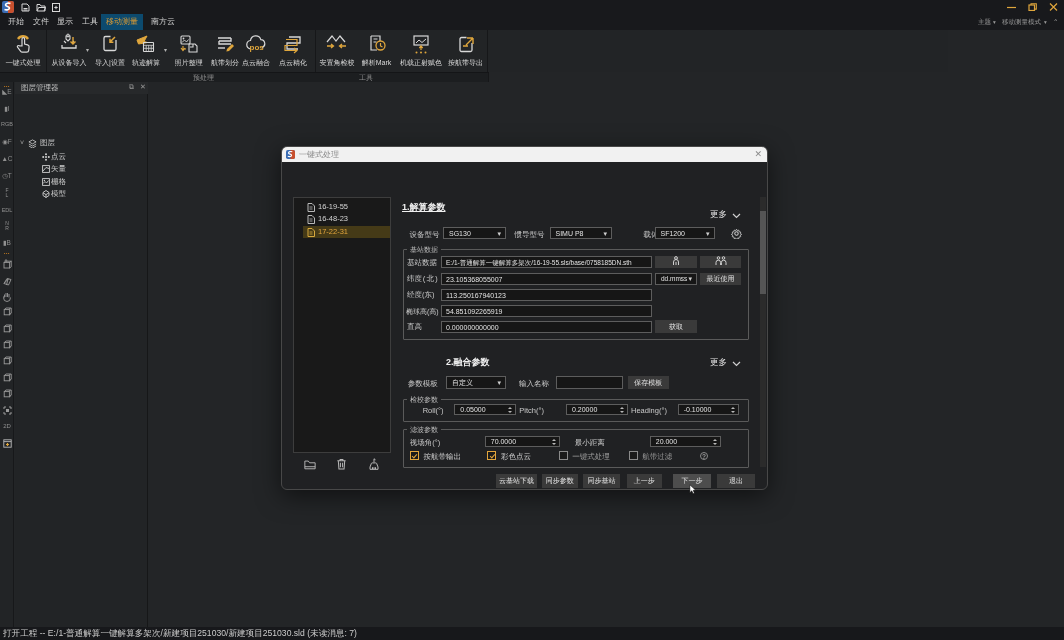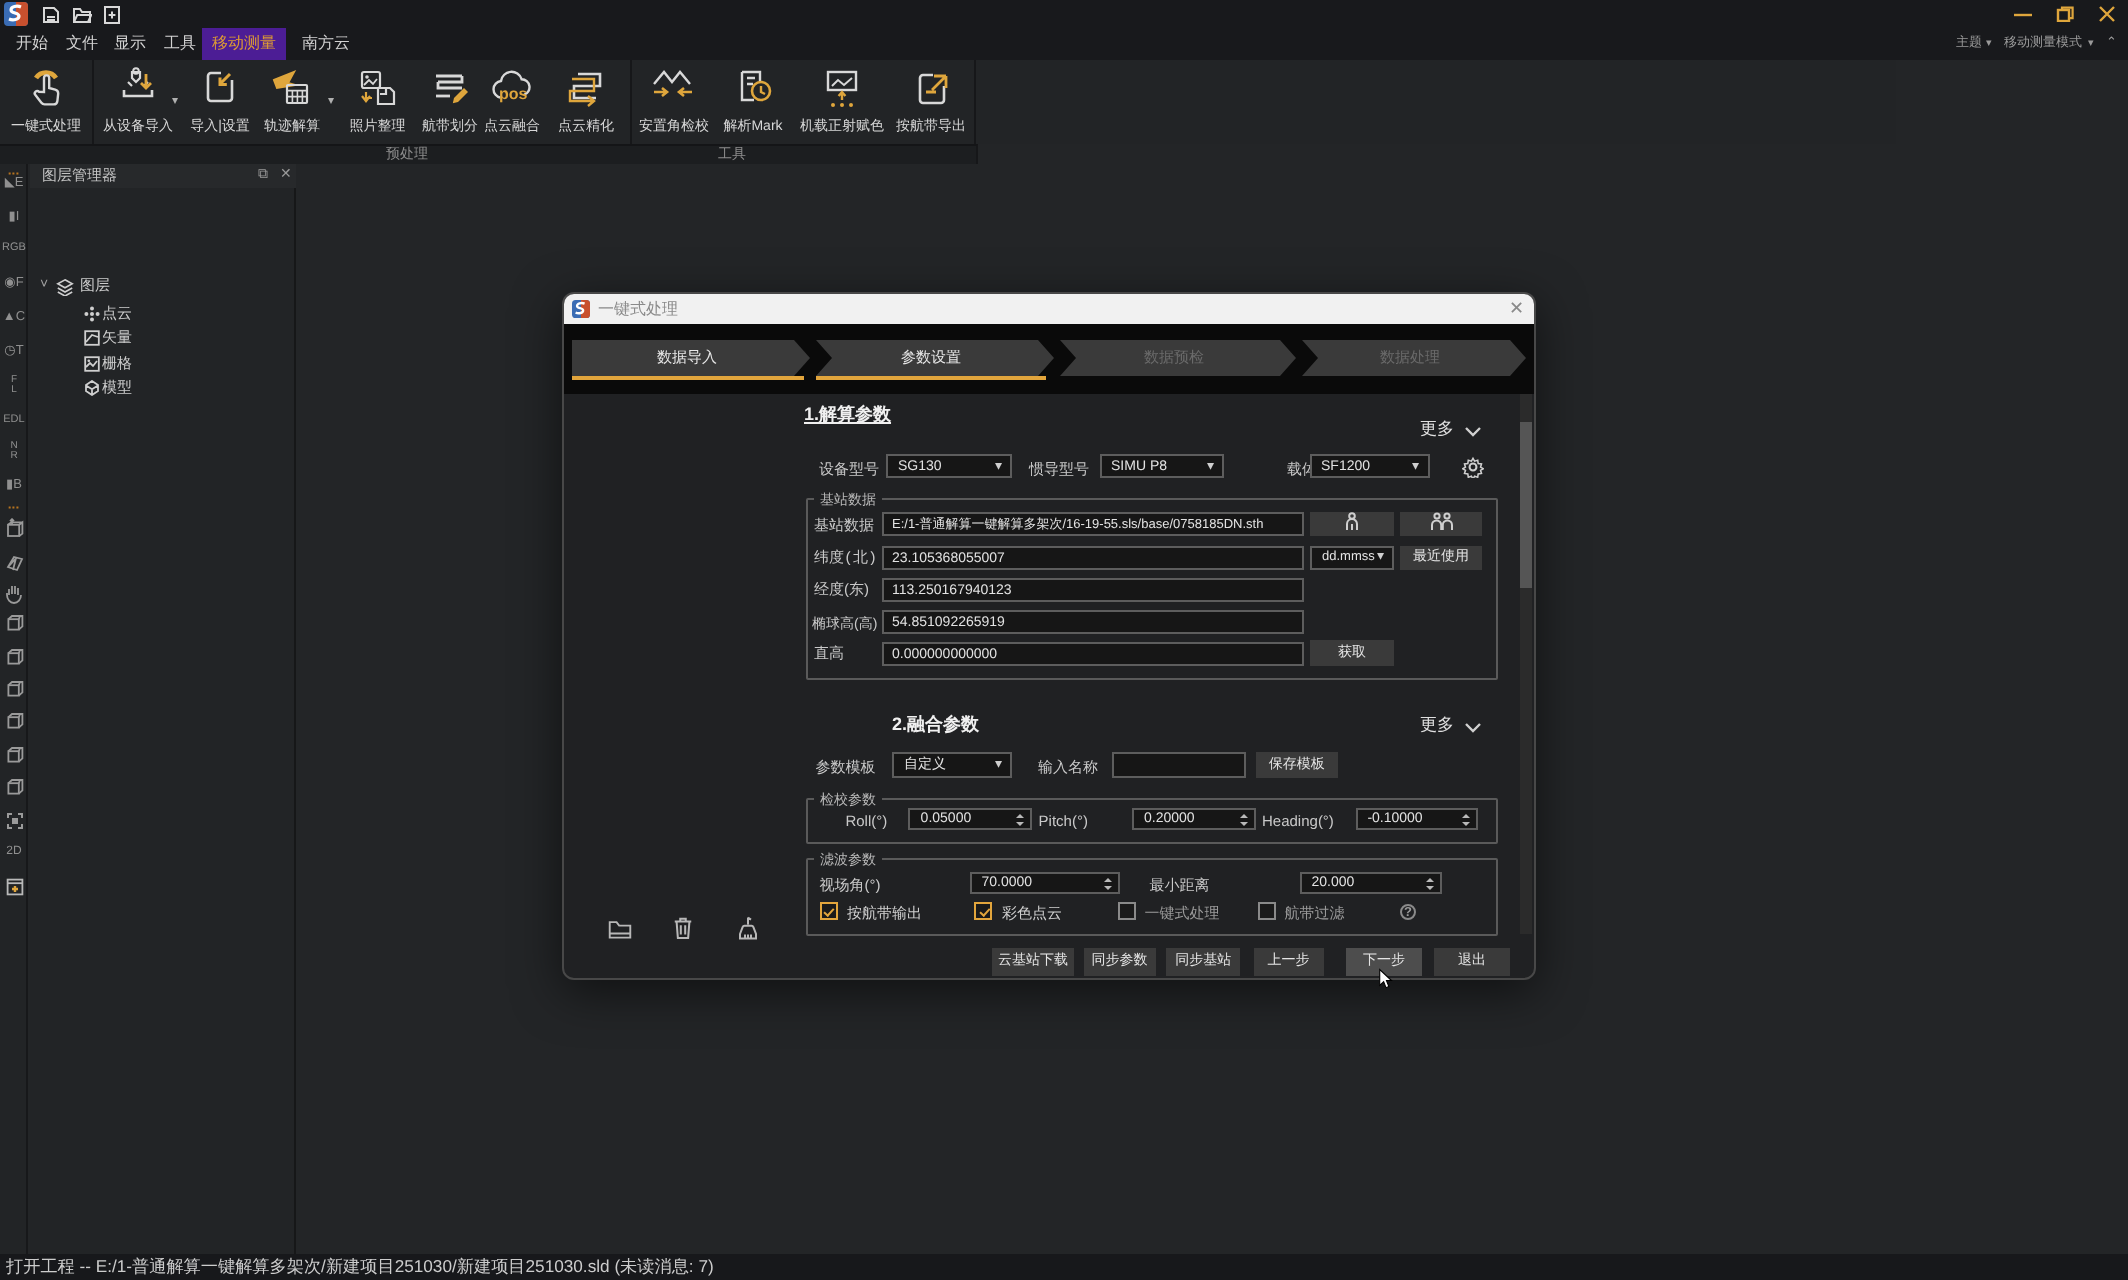--- a/index.html
+++ b/index.html
@@ -90,21 +90,21 @@
       <rect x="22" y="2" width="5.5" height="5.5"></rect>
         <path d="M24,2 v-1.2 h5.3 v5.3 h-1.5" stroke-width="1.1"></path>
       <path d="M43,0.5 l7,7 M50,0.5 l-7,7"></path>
     </svg>
   </div>
   <div class="abs" id="menubar">
     <div class="menuitem" style="left:8px;">开始</div>
     <div class="menuitem" style="left:33px;">文件</div>
     <div class="menuitem" style="left:57px;">显示</div>
     <div class="menuitem" style="left:82px;">工具</div>
-    <div class="menuitem" style="left:101px;background:#4c1d95;color:#dd9b33;padding:0 5px;">移动测量</div>
+    <div class="menuitem" style="left:101px;background:#0c4a6e;color:#dd9b33;padding:0 5px;">移动测量</div>
     <div class="menuitem" style="left:151px;">南方云</div>
     <div class="menuitem" style="left:978px;color:#9a9a9a;font-size:6.5px;">主题</div>
     <div class="menuitem" style="left:993px;color:#9a9a9a;font-size:5.5px;">▾</div>
     <div class="menuitem" style="left:1002px;color:#9a9a9a;font-size:6.5px;">移动测量模式</div>
     <div class="menuitem" style="left:1044px;color:#9a9a9a;font-size:5.5px;">▾</div>
     <div class="menuitem" style="left:1053px;color:#9a9a9a;font-size:6.5px;">⌃</div>
   </div>
   <div class="abs" id="ribbon">
     <div class="rsep" style="left:46px;"></div>
     <div class="rsep" style="left:315px;"></div>
@@ -322,27 +322,42 @@
   <div class="abs" id="dialog">
     <div id="dtitle">
       <svg style="position:absolute;left:4px;top:3px" width="9" height="9" viewBox="0 0 10 10">
         <rect width="10" height="10" rx="2" fill="#3a6cb4"></rect>
         <path d="M5,0 h3 a2,2 0 0 1 2,2 v6 a2,2 0 0 1 -2,2 h-3 z" fill="#c8502e"></path>
         <path d="M7,2 c-1.7,-0.7 -4.2,-0.2 -4.2,1.3 c0,1.5 3.4,1 3.4,2.5 c0,1.5 -2.5,1.9 -4.2,1.2" stroke="#fff" stroke-width="1.3" fill="none"></path>
       </svg>
       <div class="txt">一键式处理</div>
       <div style="position:absolute;right:5px;top:0;line-height:15px;color:#8a8a8a;font-size:9px;">✕</div>
     </div>
-    <div id="dtabs">
-      <div class="tab" style="left:4px;width:119px;clip-path:polygon(0 0,calc(100% - 8px) 0,100% 50%,calc(100% - 8px) 100%,0 100%);">数据导入</div>
-      <div class="tab" style="left:126px;width:119px;clip-path:polygon(0 0,calc(100% - 8px) 0,100% 50%,calc(100% - 8px) 100%,0 100%,8px 50%);">参数设置</div>
-      <div class="tab dim" style="left:248px;width:118px;clip-path:polygon(0 0,calc(100% - 8px) 0,100% 50%,calc(100% - 8px) 100%,0 100%,8px 50%);">数据预检</div>
-      <div class="tab dim" style="left:369px;width:112px;clip-path:polygon(0 0,calc(100% - 8px) 0,100% 50%,calc(100% - 8px) 100%,0 100%,8px 50%);">数据处理</div>
-      <div class="tgold" style="left:4px;width:116px;"></div>
-      <div class="tgold" style="left:126px;width:115px;"></div>
+    <div id="dlist">
+      <div class="litem" style="top:2.7px;">
+        <svg style="position:absolute;left:4px;top:2px;" width="8" height="9" viewBox="0 0 8 9" fill="none" stroke="#b9b9b9">
+          <path d="M1,0.5 h4 l2.5,2.5 v5.5 h-6.5 z" stroke-width="1"></path>
+          <path d="M2.5,4 h3 M2.5,6 h3" stroke-width="0.8"></path>
+        </svg>
+        <span style="position:absolute;left:15px;">16-19-55</span>
+      </div>
+      <div class="litem" style="top:15.3px;">
+        <svg style="position:absolute;left:4px;top:2px;" width="8" height="9" viewBox="0 0 8 9" fill="none" stroke="#b9b9b9">
+          <path d="M1,0.5 h4 l2.5,2.5 v5.5 h-6.5 z" stroke-width="1"></path>
+          <path d="M2.5,4 h3 M2.5,6 h3" stroke-width="0.8"></path>
+        </svg>
+        <span style="position:absolute;left:15px;">16-48-23</span>
+      </div>
+      <div class="litem sel" style="top:27.9px;">
+        <svg style="position:absolute;left:4px;top:2px;" width="8" height="9" viewBox="0 0 8 9" fill="none" stroke="#d8a93e">
+          <path d="M1,0.5 h4 l2.5,2.5 v5.5 h-6.5 z" stroke-width="1"></path>
+          <path d="M2.5,4 h3 M2.5,6 h3" stroke-width="0.8"></path>
+        </svg>
+        <span style="position:absolute;left:15px;">17-22-31</span>
+      </div>
     </div>
     <svg class="abs" style="left:22px;top:312px" width="12" height="11" viewBox="0 0 14 12" fill="none" stroke="#b8b8b8" stroke-width="1.1">
       <path d="M1,11 v-9 h4 l1.5,2 h6.5 v7 z M1,8.6 h12"></path>
     </svg>
     <svg class="abs" style="left:54px;top:311px" width="11" height="12" viewBox="0 0 12 13" fill="none" stroke="#b8b8b8" stroke-width="1.1">
       <path d="M1.5,3 h9 M4.5,3 v-1.5 h3 v1.5 M2.5,3 l0.7,9 h5.6 l0.7,-9 M4.8,5 v5 M7.2,5 v5"></path>
     </svg>
     <svg class="abs" style="left:86px;top:311px" width="12" height="12" viewBox="0 0 12 12" fill="none" stroke="#b8b8b8" stroke-width="1">
       <path d="M6,0.8 v3.4 M6,0.8 l1.5,1 M2,9 l1.3,-3.4 a1,1 0 0 1 1,-0.7 h3.4 a1,1 0 0 1 1,0.7 L10,9 v2.3 h-8 z M4.5,9.2 v2 M6,9.2 v2 M7.5,9.2 v2"></path>
     </svg>

